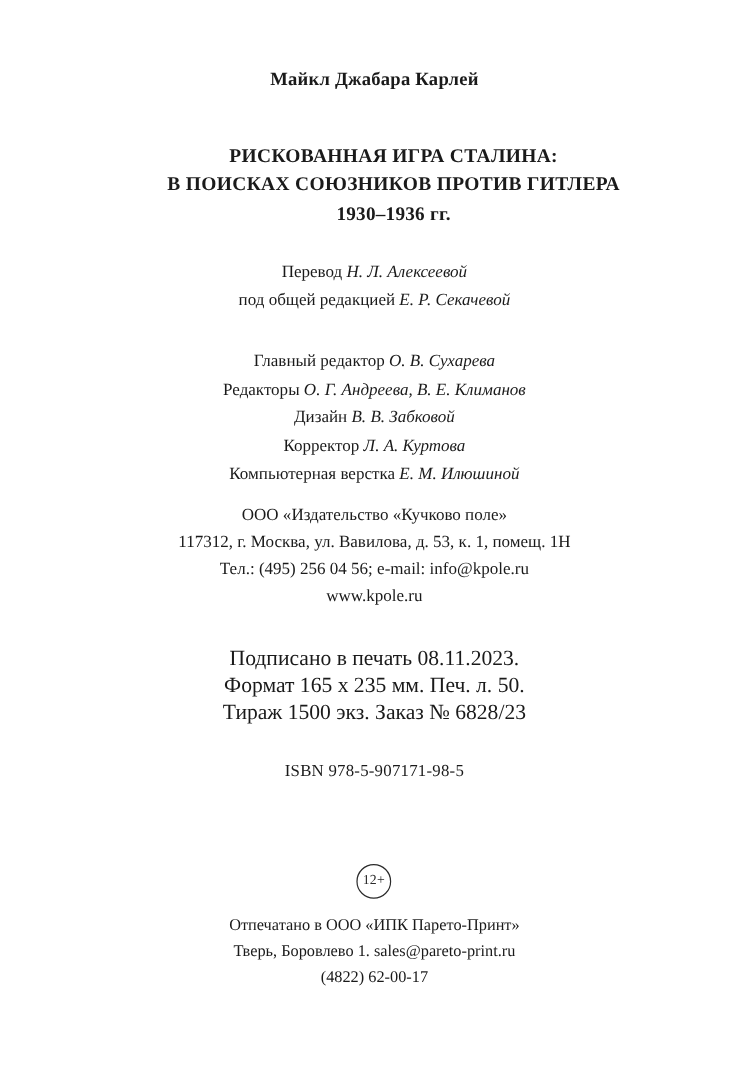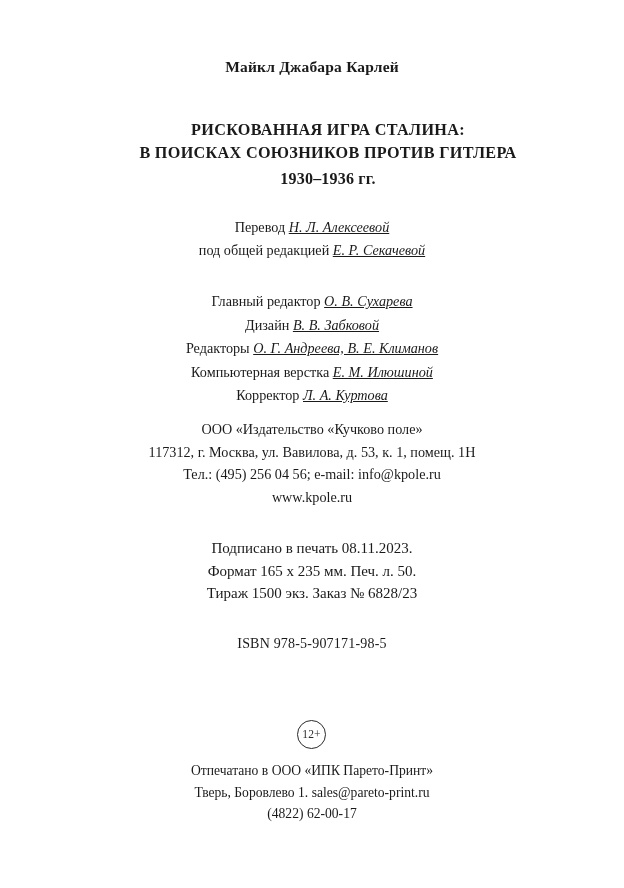--- a/index.html
+++ b/index.html
@@ -18,21 +18,21 @@
   .page {
     width: 624px;
     height: 757px;
     position: relative;
     box-sizing: border-box;
     background: #ffffff;
   }
 
   .block { text-align: center; width: 100%; }
   .line { text-align: center; white-space: nowrap; }
-  .it { font-style: italic; text-decoration: underline; }
+  .it { font-style: italic; }
 
   
   #author-block { position: absolute; top: 58px; left: 0; }
   #author-block .line {
     font-size: 15.5px;
     font-weight: bold;
     letter-spacing: 0.2px;
   }
 
   
@@ -67,21 +67,21 @@
   
   #publisher-block { position: absolute; top: 418px; left: 0; }
   #publisher-block .line {
     font-size: 14.2px;
     line-height: 22.5px;
   }
 
   
   #imprint-block { position: absolute; top: 537px; left: 0; }
   #imprint-block .line {
-    font-size: 15px;
+    font-size: 18px;
     line-height: 22.5px;
   }
 
   
   #isbn-block { position: absolute; top: 636px; left: 0; }
   #isbn-block .line {
     font-size: 14px;
     letter-spacing: 0.2px;
   }
 
@@ -136,30 +136,30 @@
     <div class="line">
       <span>под общей редакцией </span><span class="it">Е. Р. Секачевой</span>
     </div>
   </div>
 
   <div class="block" id="staff-block">
     <div class="line">
       <span>Главный редактор </span><span class="it">О. В. Сухарева</span>
     </div>
     <div class="line">
+      <span>Редакторы </span><span class="it">О. Г. Андреева, В. Е. Климанов</span>
+    </div>
+    <div class="line">
       <span>Дизайн </span><span class="it">В. В. Забковой</span>
     </div>
     <div class="line">
-      <span>Редакторы </span><span class="it">О. Г. Андреева, В. Е. Климанов</span>
+      <span>Корректор </span><span class="it">Л. А. Куртова</span>
     </div>
     <div class="line">
       <span>Компьютерная верстка </span><span class="it">Е. М. Илюшиной</span>
-    </div>
-    <div class="line">
-      <span>Корректор </span><span class="it">Л. А. Куртова</span>
     </div>
   </div>
 
   <div class="block" id="publisher-block">
     <div class="line">ООО «Издательство «Кучково поле»</div>
     <div class="line">117312, г. Москва, ул. Вавилова, д. 53, к. 1, помещ. 1Н</div>
     <div class="line">Тел.: (495) 256 04 56; e-mail: info@kpole.ru</div>
     <div class="line">www.kpole.ru</div>
   </div>
 

